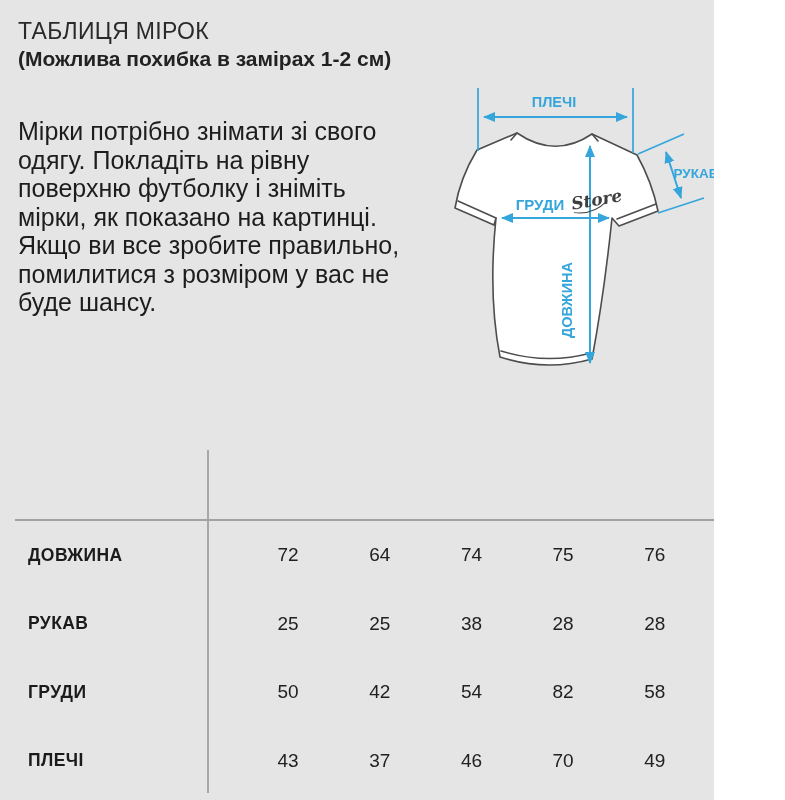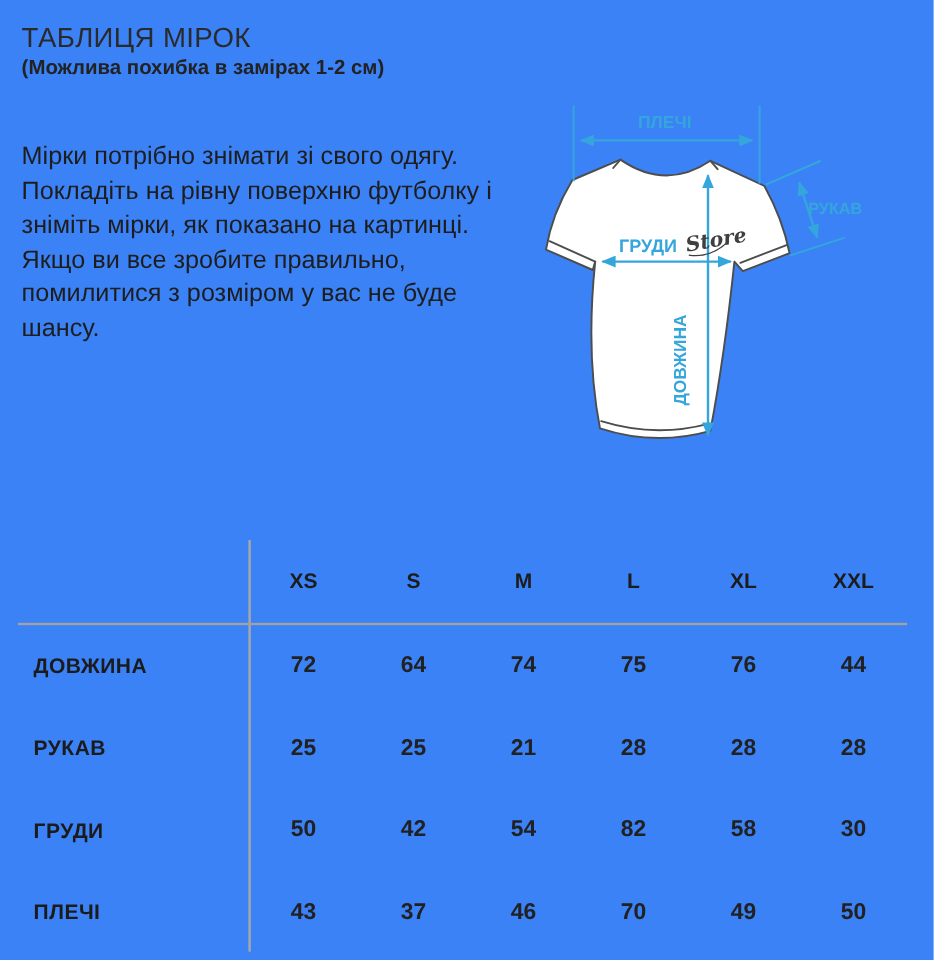--- a/index.html
+++ b/index.html
@@ -1,50 +1,50 @@
 <!DOCTYPE html>
 <html><head>
 <meta charset="utf-8">
 <style>
   html,body{margin:0;padding:0;background:#fff;}
   .canvas{
-    position:relative;width:778px;height:800px;background:#3b82f6;
+    position:relative;width:714px;height:800px;background:#e5e5e5;
     font-family:"Liberation Sans","DejaVu Sans",sans-serif;overflow:hidden;
   }
   .title{
     position:absolute;left:18px;top:18px;font-size:23px;font-weight:500;
     color:#2a2a2a;letter-spacing:.3px;
   }
   .subtitle{
-    position:absolute;left:18px;top:47px;font-size:17px;font-weight:700;
+    position:absolute;left:18px;top:47px;font-size:21px;font-weight:700;
     color:#222;
   }
   .para{
-    position:absolute;left:18px;top:117px;width:402px;font-size:21px;
+    position:absolute;left:18px;top:117px;width:402px;font-size:25px;
     line-height:28.5px;color:#1d1d1d;font-weight:400;
   }
   .diagram{position:absolute;left:440px;top:80px;}
   
   .vline{position:absolute;left:207px;top:450px;width:1.5px;height:343px;background:#a8a8a8;}
   .hline{position:absolute;left:15px;top:519px;width:741px;height:1.5px;background:#a2a2a2;}
   .thead{
     position:absolute;left:15px;top:450px;width:742px;height:69px;
     display:flex;align-items:center;
   }
   .thead .corner{width:192px;}
   .thead .col{
     flex:1;text-align:center;font-size:17.5px;font-weight:600;color:#1c1c1c;
   }
   .tbody{position:absolute;left:15px;top:521px;width:742px;}
   .trow{height:68.5px;display:flex;align-items:center;}
   .trow .rlabel{
     width:192px;padding-left:13px;box-sizing:border-box;
     font-size:17.5px;font-weight:700;color:#1b1b1b;letter-spacing:.4px;
   }
-  .trow .cell{flex:1;text-align:center;font-size:19px;font-weight:700;color:#212121;}
+  .trow .cell{flex:1;text-align:right;font-size:19px;font-weight:400;color:#212121;}
 </style>
 </head>
 <body>
 
 <div class="canvas">
 
   <div class="title">ТАБЛИЦЯ МІРОК</div>
   <div class="subtitle">(Можлива похибка в замірах 1-2 см)</div>
   <div class="para">Мірки потрібно знімати зі свого одягу. Покладіть на рівну поверхню футболку і зніміть мірки, як показано на картинці. Якщо ви все зробите правильно, помилитися з розміром у вас не буде шансу.</div>
 
@@ -87,45 +87,36 @@
       <path d="M 198,74 L 244,54" stroke-width="1.7"></path>
       <path d="M 218,133 L 264,118" stroke-width="1.7"></path>
       <line x1="226" y1="72" x2="241" y2="118" stroke-width="2" marker-start="url(#ah)" marker-end="url(#ah)"></line>
     </g>
     <text x="256" y="98" text-anchor="middle" font-size="13.5" font-weight="bold" fill="#35a6db">РУКАВ</text>
   </svg>
 
   <div class="vline"></div>
   <div class="hline"></div>
 
-  <div class="thead">
-    <div class="corner"></div>
-    <div class="col">XS</div>
-    <div class="col">S</div>
-    <div class="col">M</div>
-    <div class="col">L</div>
-    <div class="col">XL</div>
-    <div class="col">XXL</div>
-  </div>
 
   <div class="tbody">
     <div class="trow">
       <div class="rlabel">ДОВЖИНА</div>
       <div class="cell">72</div>
       <div class="cell">64</div>
       <div class="cell">74</div>
       <div class="cell">75</div>
       <div class="cell">76</div>
       <div class="cell">44</div>
     </div>
     <div class="trow">
       <div class="rlabel">РУКАВ</div>
       <div class="cell">25</div>
       <div class="cell">25</div>
-      <div class="cell">21</div>
+      <div class="cell">38</div>
       <div class="cell">28</div>
       <div class="cell">28</div>
       <div class="cell">28</div>
     </div>
     <div class="trow">
       <div class="rlabel">ГРУДИ</div>
       <div class="cell">50</div>
       <div class="cell">42</div>
       <div class="cell">54</div>
       <div class="cell">82</div>

